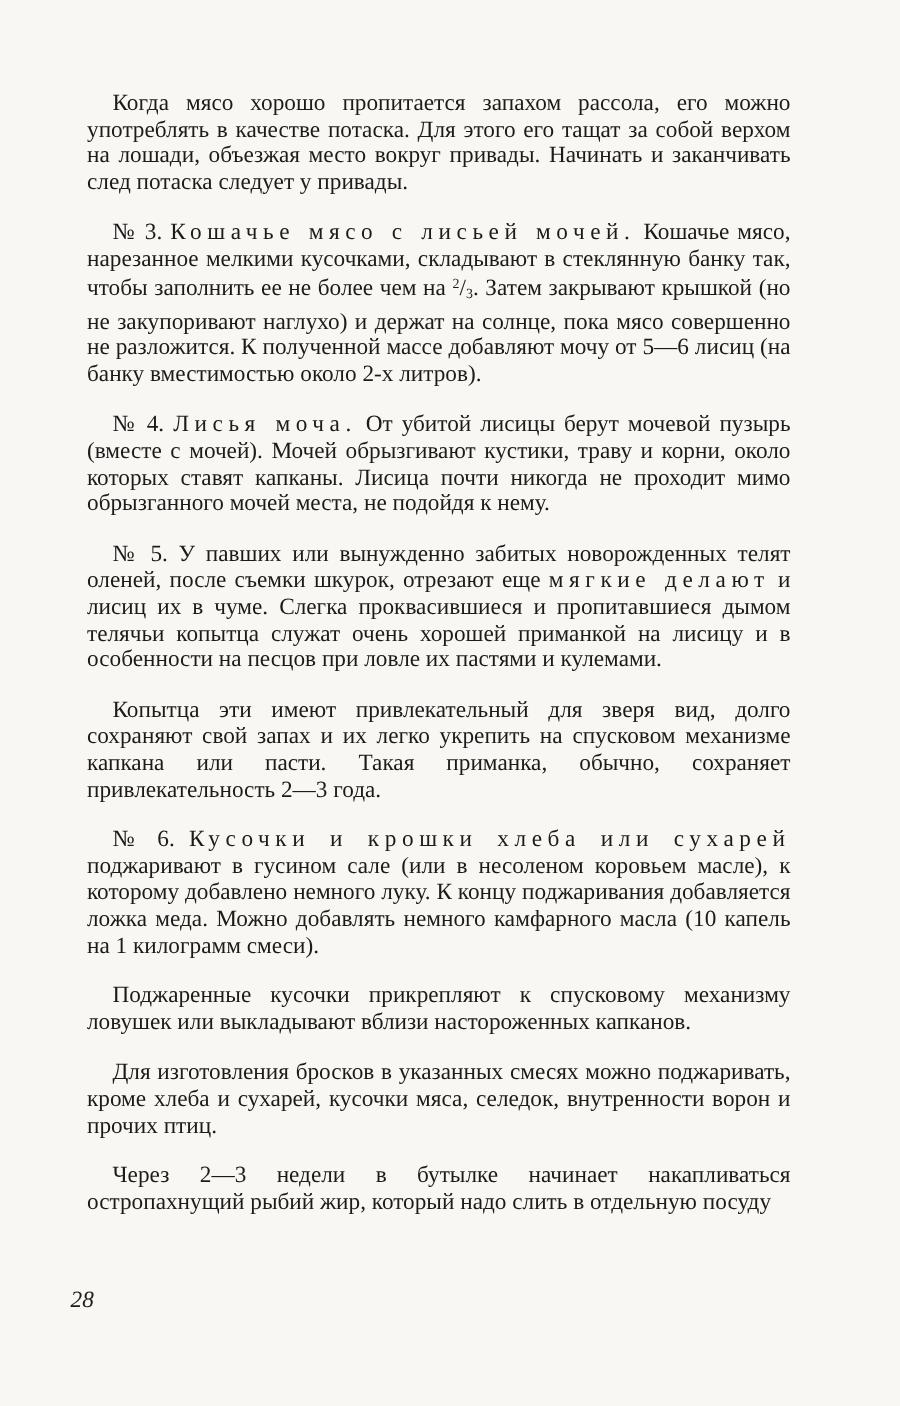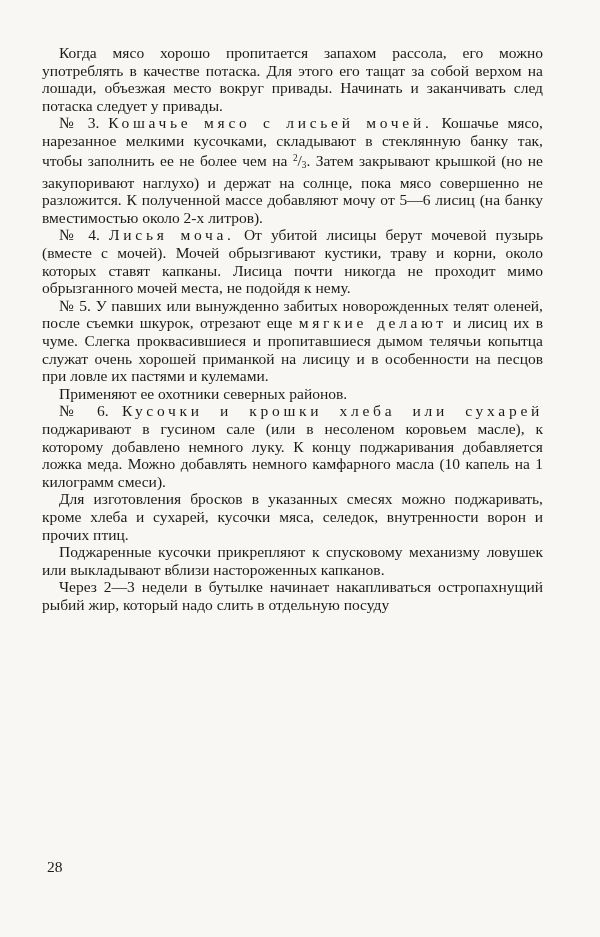--- a/index.html
+++ b/index.html
@@ -23,21 +23,21 @@
     left: 42px;
     top: 44px;
     width: 501px;
     font-family: "Liberation Serif", "DejaVu Serif", serif;
     font-size: 15.5px;
     line-height: 17.6px;
     color: #1d1b19;
     text-align: justify;
   }
   .para {
-    margin: 0;
+    margin: 16px;
     padding: 0;
     text-indent: 17px;
   }
   .plain {
     letter-spacing: 0;
   }
   .spaced {
     letter-spacing: 0.24em;
   }
   .sup {
@@ -50,31 +50,32 @@
     vertical-align: -0.2em;
     letter-spacing: 0;
   }
   .page-number {
     position: absolute;
     left: 47px;
     top: 858px;
     font-family: "Liberation Serif", "DejaVu Serif", serif;
     font-size: 15.5px;
     color: #1d1b19;
+    font-style: italic;
   }
 </style>
 </head>
 <body style="background: rgb(248, 247, 244);">
 
 <div class="scan-page">
   <div class="text-block" style="color: rgb(29, 27, 25);">
       <p class="para"><span class="plain">Когда мясо хорошо пропитается запахом рассола, его можно употреблять в качестве потаска. Для этого его тащат за собой верхом на лошади, объезжая место вокруг привады. Начинать и заканчивать след потаска следует у привады.</span></p>
       <p class="para"><span class="plain">№ 3. </span><span class="spaced">Кошачье мясо с лисьей мочей.</span><span class="plain"> Кошачье мясо, нарезанное мелкими кусочками, складывают в стеклянную банку так, чтобы заполнить ее не более чем на </span><span class="sup">2</span><span class="plain">/</span><span class="sub">3</span><span class="plain">. Затем закрывают крышкой (но не закупоривают наглухо) и держат на солнце, пока мясо совершенно не разложится. К полученной массе добавляют мочу от 5—6 лисиц (на банку вместимостью около 2-х литров).</span></p>
       <p class="para"><span class="plain">№ 4. </span><span class="spaced">Лисья моча.</span><span class="plain"> От убитой лисицы берут мочевой пузырь (вместе с мочей). Мочей обрызгивают кустики, траву и корни, около которых ставят капканы. Лисица почти никогда не проходит мимо обрызганного мочей места, не подойдя к нему.</span></p>
       <p class="para"><span class="plain">№ 5. У павших или вынужденно забитых новорожденных телят оленей, после съемки шкурок, отрезают еще </span><span class="spaced">мягкие делают</span><span class="plain"> и лисиц их в чуме. Слегка проквасившиеся и пропитавшиеся дымом телячьи копытца служат очень хорошей приманкой на лисицу и в особенности на песцов при ловле их пастями и кулемами.</span></p>
-      <p class="para"><span class="plain">Применяют ее охотники северных районов.</span></p>
+      <p class="para"><span class="plain">Копытца эти имеют привлекательный для зверя вид, долго сохраняют свой запах и их легко укрепить на спусковом механизме капкана или пасти. Такая приманка, обычно, сохраняет привлекательность 2—3 года.</span></p>
       <p class="para"><span class="plain">№ 6. </span><span class="spaced">Кусочки и крошки хлеба или сухарей</span><span class="plain"> поджаривают в гусином сале (или в несоленом коровьем масле), к которому добавлено немного луку. К концу поджаривания добавляется ложка меда. Можно добавлять немного камфарного масла (10 капель на 1 килограмм смеси).</span></p>
+      <p class="para"><span class="plain">Поджаренные кусочки прикрепляют к спусковому механизму ловушек или выкладывают вблизи настороженных капканов.</span></p>
       <p class="para"><span class="plain">Для изготовления бросков в указанных смесях можно поджаривать, кроме хлеба и сухарей, кусочки мяса, селедок, внутренности ворон и прочих птиц.</span></p>
-      <p class="para"><span class="plain">Поджаренные кусочки прикрепляют к спусковому механизму ловушек или выкладывают вблизи настороженных капканов.</span></p>
       <p class="para"><span class="plain">Через 2—3 недели в бутылке начинает накапливаться остропахнущий рыбий жир, который надо слить в отдельную посуду</span></p>
     </div>
   <div class="page-number">28</div>
 </div>
 
 </body></html>

